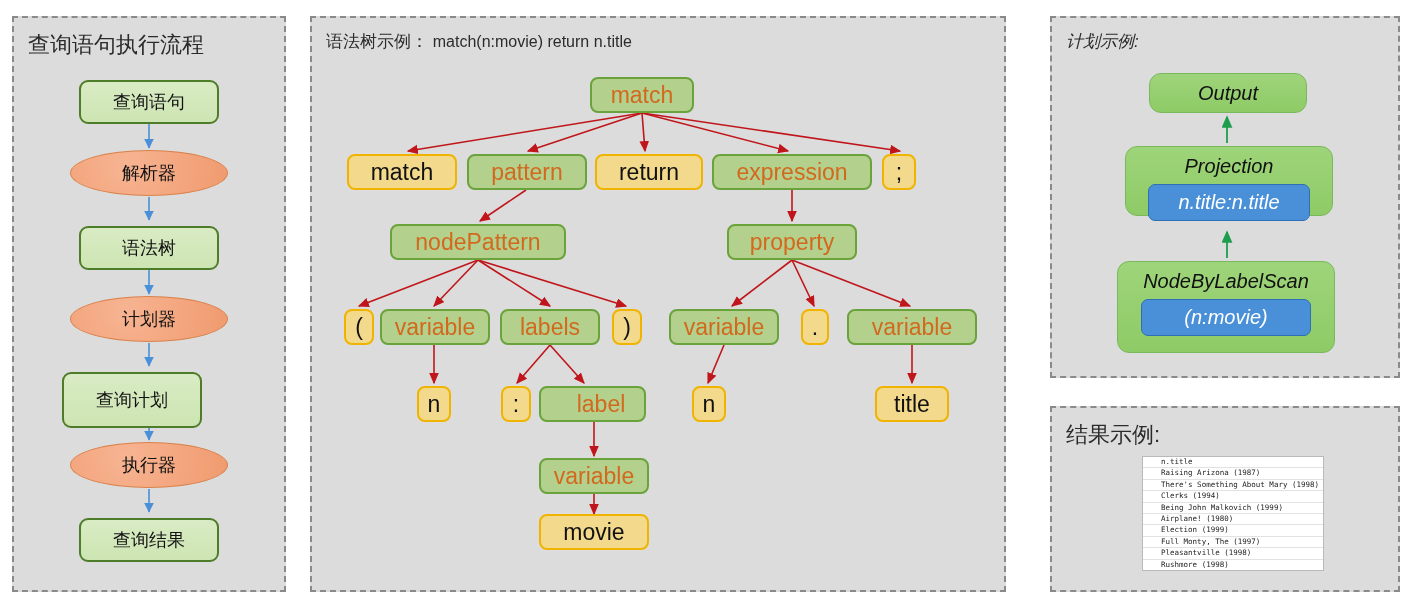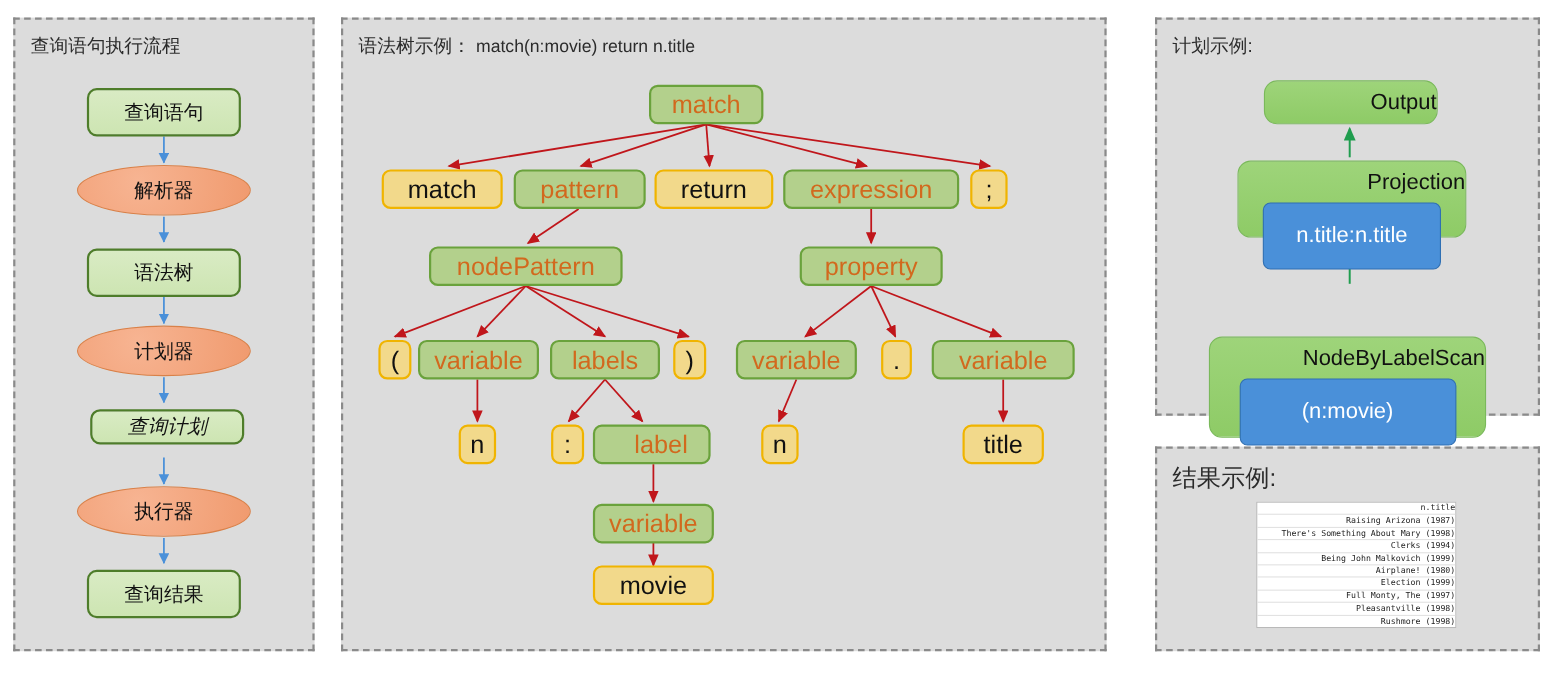--- a/index.html
+++ b/index.html
@@ -4,24 +4,24 @@
 <style>
   html,body{margin:0;padding:0;background:#ffffff;}
   body{width:1414px;height:613px;position:relative;overflow:hidden;
        font-family:"Liberation Sans","DejaVu Sans",sans-serif;}
 
   .panel{position:absolute;background:#dcdcdc;border:2px dashed #8a8a8a;box-sizing:border-box;}
   .panel-title{position:absolute;color:#2b2b2b;white-space:nowrap;}
 
   #panel-flow{left:12px;top:16px;width:274px;height:576px;}
   #panel-tree{left:310px;top:16px;width:696px;height:576px;}
-  #panel-plan{left:1050px;top:16px;width:350px;height:362px;}
+  #panel-plan{left:1050px;top:16px;width:350px;height:362px;font-style:italic;}
   #panel-result{left:1050px;top:406px;width:350px;height:186px;}
 
-  .t-flow{left:14px;top:12px;font-size:17px;}
+  .t-flow{left:14px;top:12px;font-size:22px;}
   .t-tree{left:14px;top:12px;font-size:17px;}
   .t-tree .code{font-size:16px;}
   .t-plan{left:14px;top:12px;font-size:17px;}
   .t-result{left:14px;top:12px;font-size:22px;}
 
   
   .fnode{position:absolute;display:flex;align-items:center;justify-content:center;
          box-sizing:border-box;font-size:18px;color:#111;white-space:nowrap;}
   .fbox{background:linear-gradient(#d9ebc4,#cde5b2);border:2px solid #4e7d2a;
         border-radius:9px;}
@@ -32,31 +32,31 @@
   .tnode{position:absolute;display:flex;align-items:center;justify-content:center;
          box-sizing:border-box;height:36px;border-radius:8px;white-space:nowrap;
          font-size:23px;}
   .t-green{background:#b3d08c;border:2px solid #6aa23c;color:#d2691e;}
   .t-yellow{background:#f2d98b;border:2px solid #f0b400;color:#111;}
 
   
   .pnode{position:absolute;box-sizing:border-box;border-radius:12px;
          background:linear-gradient(#9ed47a,#8ecb66);border:1px solid #7ab95b;
          color:#111;text-align:center;}
-  .pnode .ptitle{font-size:20px;padding-top:8px;text-align:right;}
+  .pnode .ptitle{font-size:20px;padding-top:8px;}
   .pchip{margin:6px auto 9px auto;background:#4a90d9;border:1px solid #2f6fb3;
-         border-radius:7px;color:#fff;font-size:20px;padding:18px 0;width:78%;}
+         border-radius:7px;color:#fff;font-size:20px;padding:6px 0;width:78%;}
 
   
   #result-table{position:absolute;left:90px;top:48px;width:182px;background:#fff;
                 border:1px solid #b9b9b9;box-sizing:border-box;}
   #result-table .row{font-family:"DejaVu Sans Mono","Liberation Mono",monospace;
                      font-size:7.5px;color:#222;line-height:10.4px;height:10.4px;
                      padding-left:18px;border-bottom:1px solid #e2e2e2;
-                     white-space:nowrap;overflow:hidden;text-align:right;}
+                     white-space:nowrap;overflow:hidden;}
   #result-table .row:last-child{border-bottom:none;}
 
   svg.overlay{position:absolute;left:0;top:0;width:100%;height:100%;
               pointer-events:none;overflow:visible;}
 </style>
 </head>
 <body>
 
 <div class="panel" id="panel-flow">
   <div class="panel-title t-flow">查询语句执行流程</div>
@@ -82,21 +82,21 @@
   </div>
   <div class="fnode fbox" style="left:65px;top:208px;width:140px;height:44px;">
     <span>语法树</span>
   </div>
   <div class="fnode fell" style="left:56px;top:132px;width:158px;height:46px;">
     <span>解析器</span>
   </div>
   <div class="fnode fell" style="left:56px;top:278px;width:158px;height:46px;">
     <span>计划器</span>
   </div>
-  <div class="fnode fbox" style="left:68px;top:354px;width:140px;height:32px;font-style:italic;">
+  <div class="fnode fbox" style="left:48px;top:354px;width:140px;height:56px;">
     <span>查询计划</span>
   </div>
   <div class="fnode fell" style="left:56px;top:424px;width:158px;height:46px;">
     <span>执行器</span>
   </div>
   <div class="fnode fbox" style="left:65px;top:500px;width:140px;height:44px;">
     <span>查询结果</span>
   </div>
 </div>
 
@@ -239,21 +239,21 @@
 
   <div class="pnode" style="left:97px;top:55px;width:158px;height:40px;">
     <div class="ptitle">Output</div>
   </div>
 
   <div class="pnode" style="left:73px;top:128px;width:208px;height:70px;">
     <div class="ptitle">Projection</div>
     <div class="pchip">n.title:n.title</div>
   </div>
 
-  <div class="pnode" style="left:47px;top:243px;width:252px;height:92px;margin-top:45px;">
+  <div class="pnode" style="left:65px;top:243px;width:218px;height:92px;">
     <div class="ptitle">NodeByLabelScan</div>
     <div class="pchip">(n:movie)</div>
   </div>
 </div>
 
 <div class="panel" id="panel-result">
   <div class="panel-title t-result">结果示例:</div>
 
   <div id="result-table">
     <div class="row">n.title</div>

